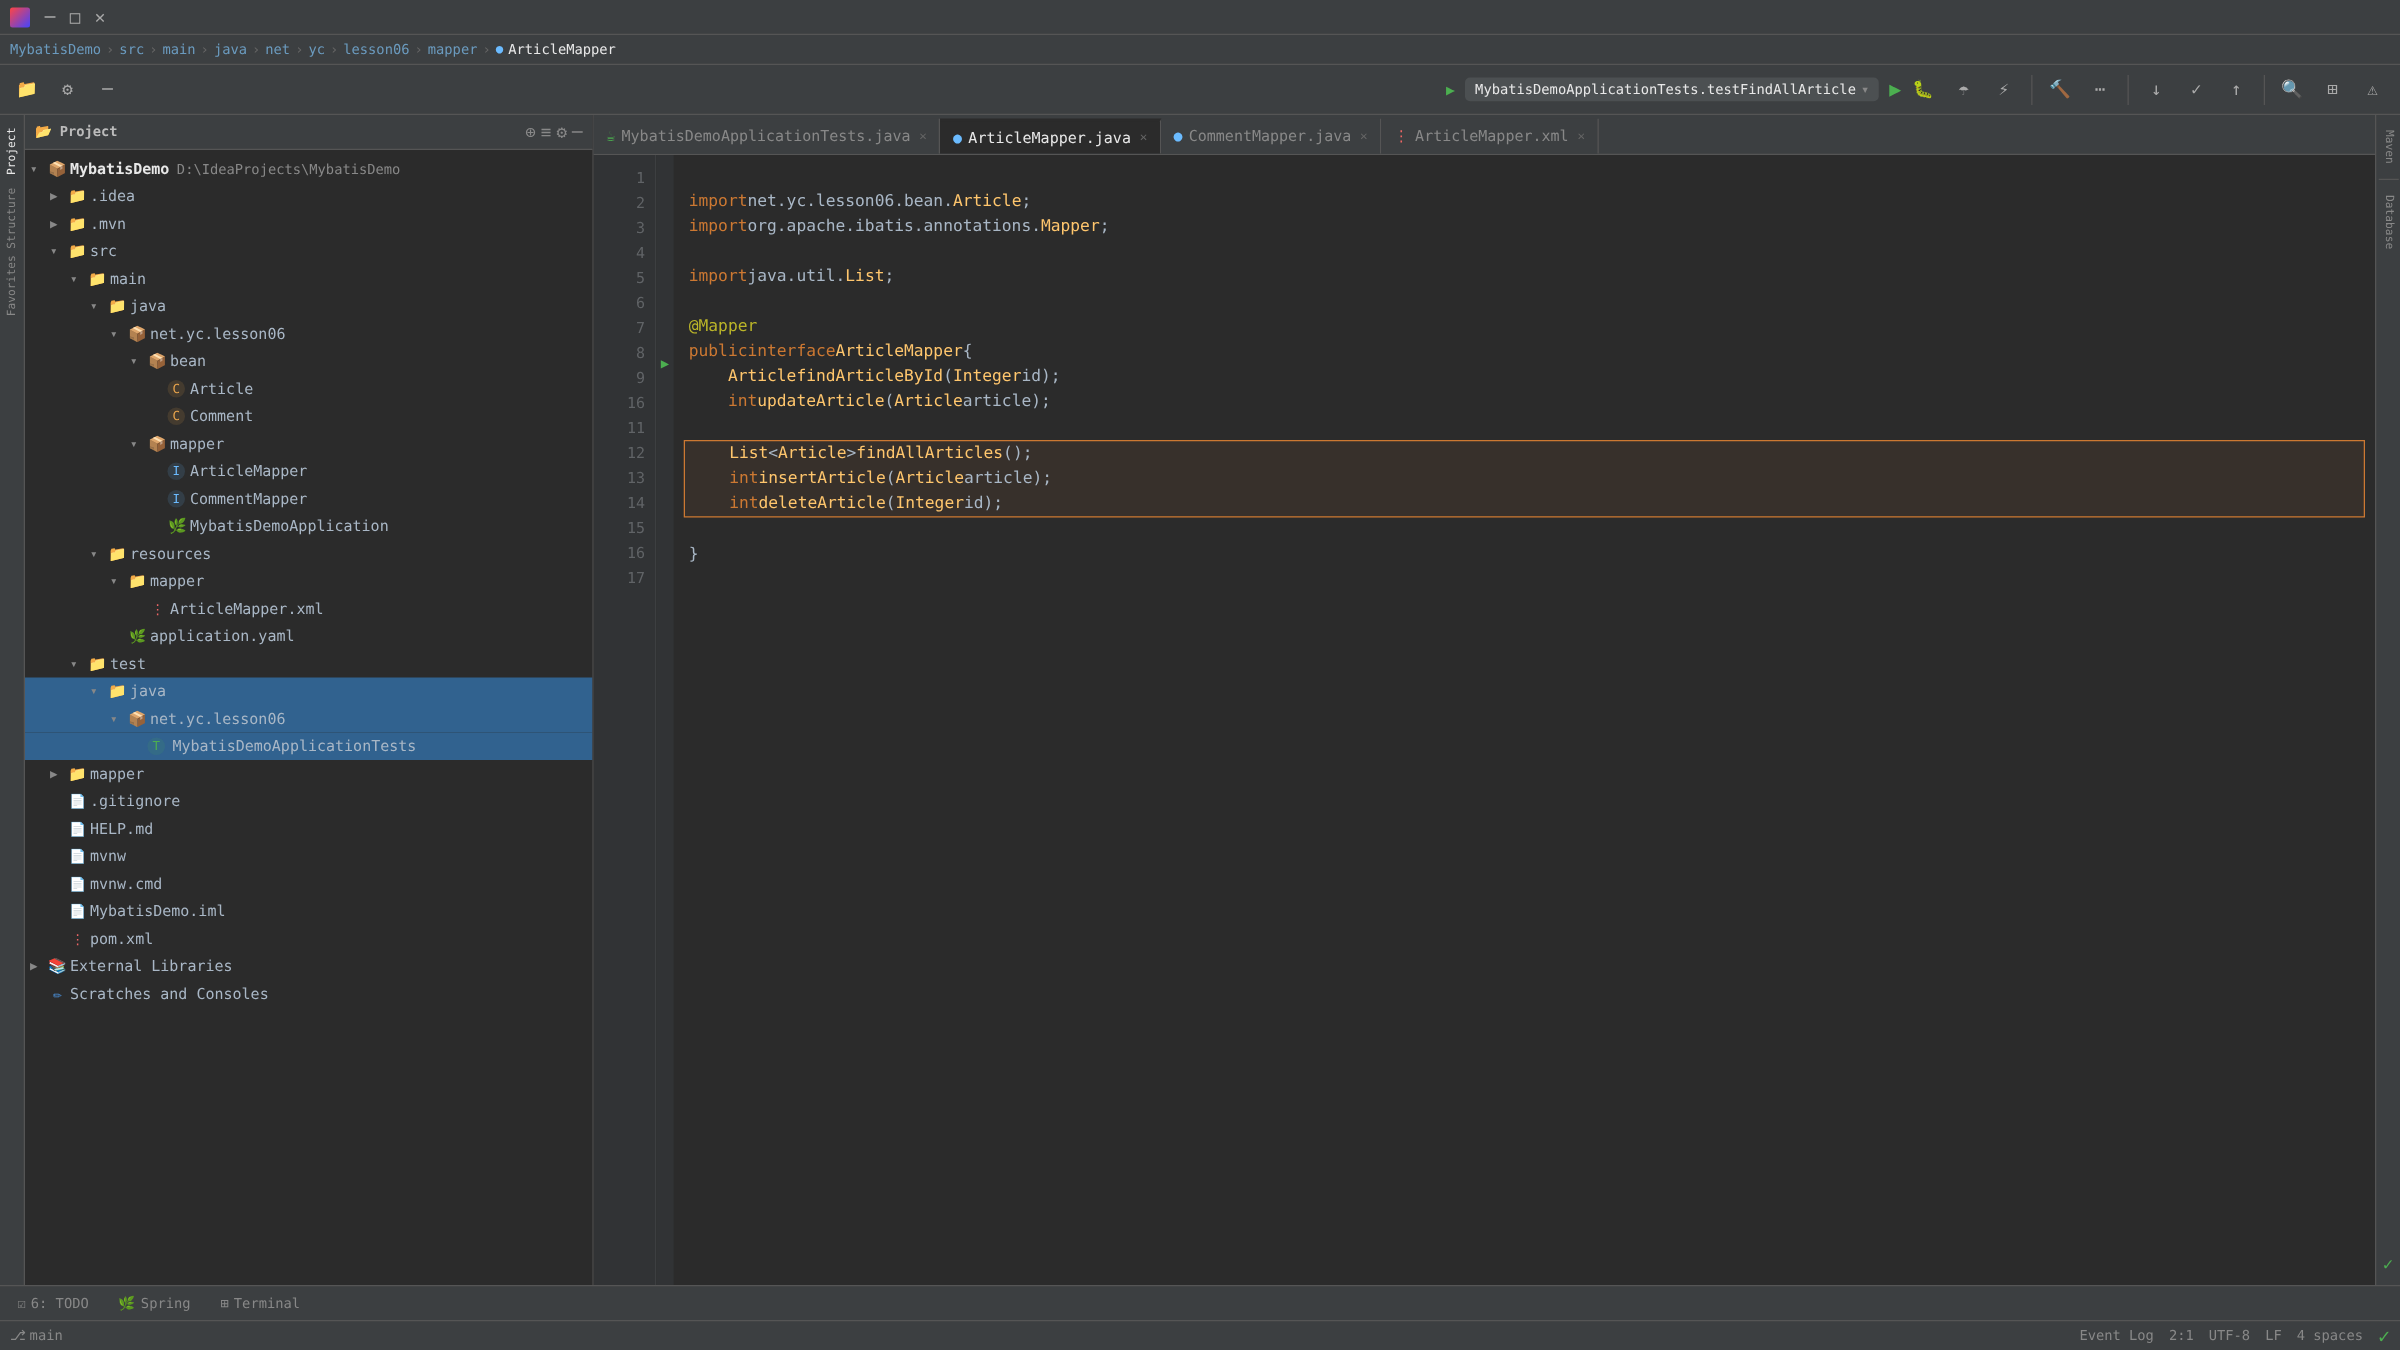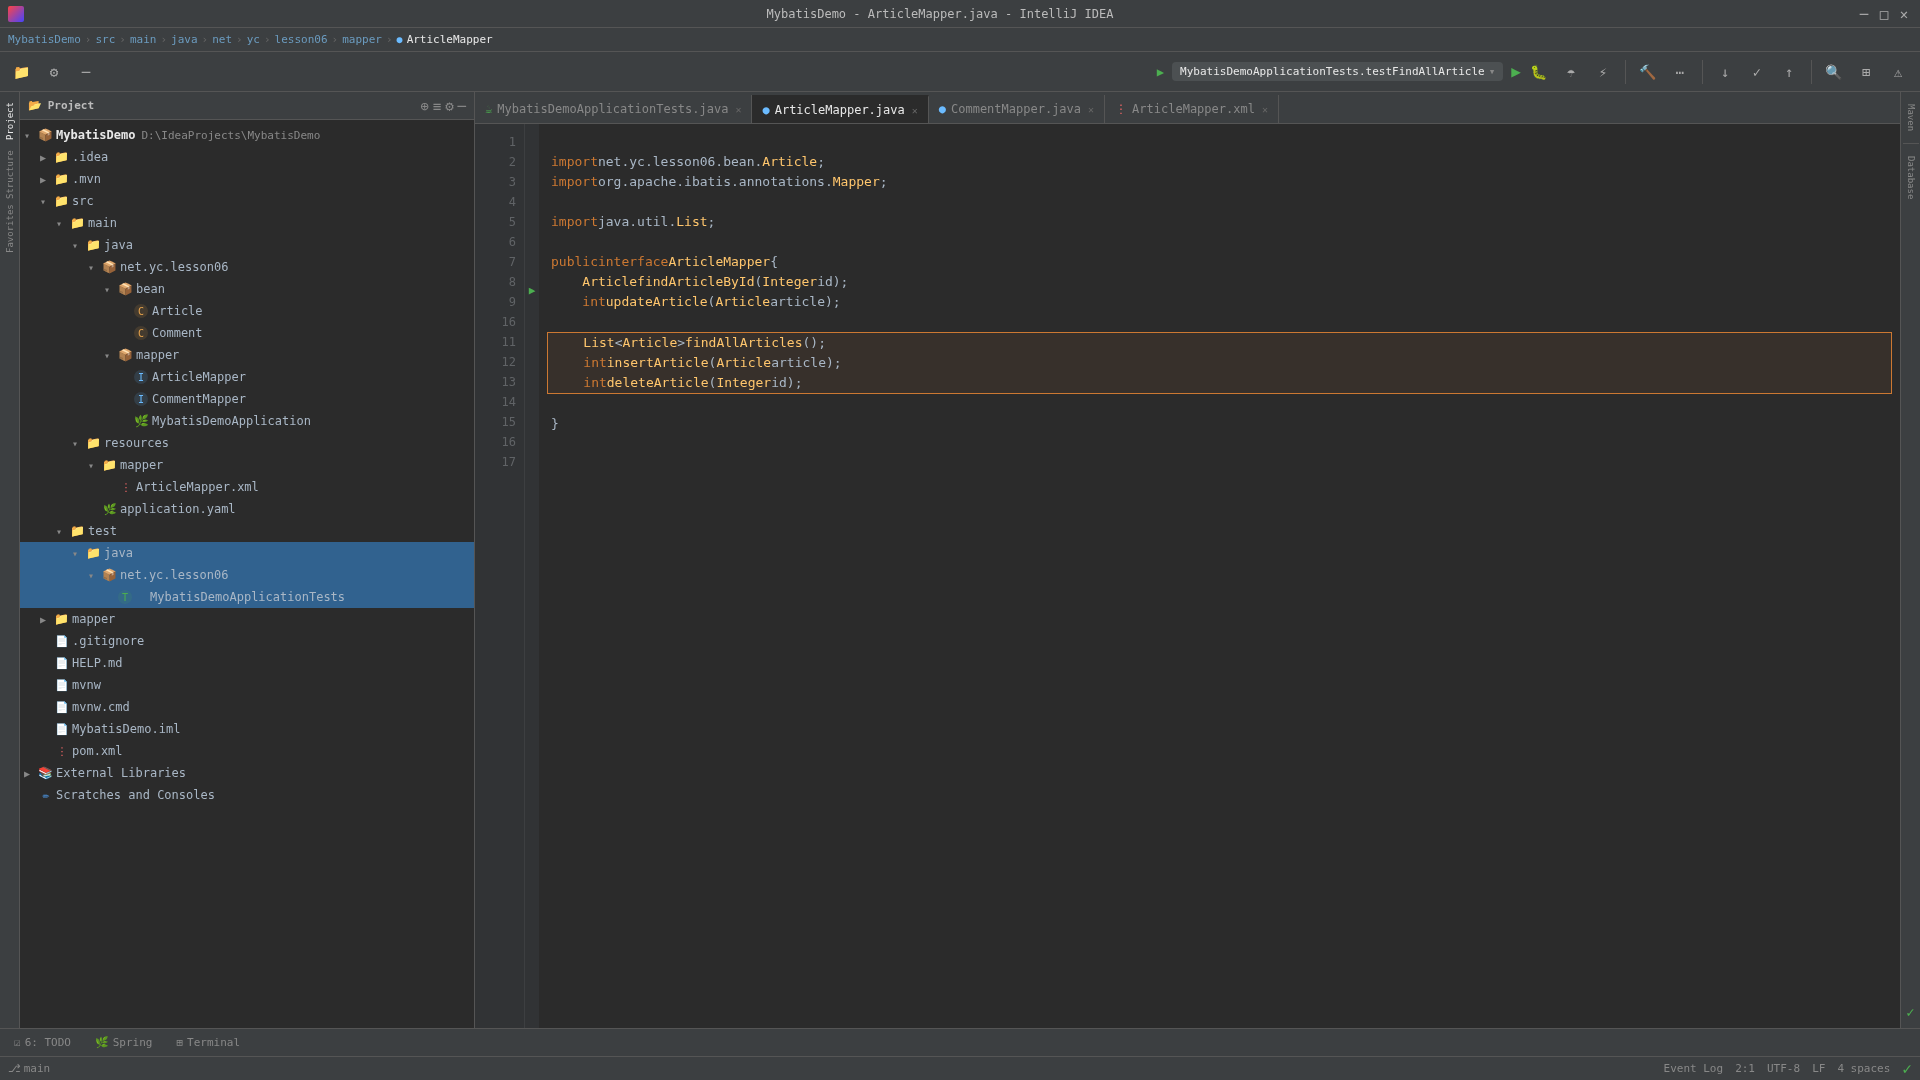--- a/index.html
+++ b/index.html
@@ -301,21 +301,20 @@
       width: 14px;
       background: #313335;
       flex-shrink: 0;
     }
   </style>
 </head>
 <body>
 
 <div class="title-bar">
   <div class="title-bar-logo"></div>
-  <div class="title-bar-center">MybatisDemo - ArticleMapper.java - IntelliJ IDEA</div>
   <div class="title-bar-controls">
     <span>─</span>
     <span>□</span>
     <span>✕</span>
   </div>
 </div>
 
 <div class="nav-bar">
   <span class="nav-item">MybatisDemo</span>
   <span class="nav-sep">›</span>
@@ -509,21 +508,21 @@
 
       <div class="tree-item selected" style="padding-left:68px;">
         <span class="tree-arrow">▾</span>
         <span class="tree-icon" style="color:#d4a418;">📦</span>
         <span class="tree-label">net.yc.lesson06</span>
       </div>
 
       <div class="tree-item selected" style="padding-left:84px;">
         <span class="tree-arrow" style="visibility:hidden">▶</span>
         <span class="tree-icon" style="color:#4CAF50; background:#4CAF5022; border-radius:50%; width:14px; height:14px; font-size:10px; display:flex;align-items:center;justify-content:center;">T</span>
-        <span class="tree-label" style="margin-left:16px;">MybatisDemoApplicationTests</span>
+        <span class="tree-label" style="margin-left:4px;">MybatisDemoApplicationTests</span>
       </div>
 
       <div class="tree-item" style="padding-left:20px;">
         <span class="tree-arrow">▶</span>
         <span class="tree-icon">📁</span>
         <span class="tree-label">mapper</span>
       </div>
 
       <div class="tree-item" style="padding-left:20px;">
         <span class="tree-arrow" style="visibility:hidden">▶</span>
@@ -663,20 +662,23 @@
 
         <div class="code-line">
           <span class="kw">import</span>
             <span class="plain"> java.util.</span>
             <span class="cls">List</span>
             <span class="plain">;</span>
         </div>
 
         <div class="code-line">&nbsp;</div>
 
+        <div class="code-line">
+          <span class="ann">@Mapper</span>
+        </div>
 
         <div class="code-line">
           <span class="kw">public</span>
             <span class="plain"> </span>
             <span class="kw">interface</span>
             <span class="plain"> </span>
             <span class="cls">ArticleMapper</span>
             <span class="plain"> {</span>
         </div>
 

